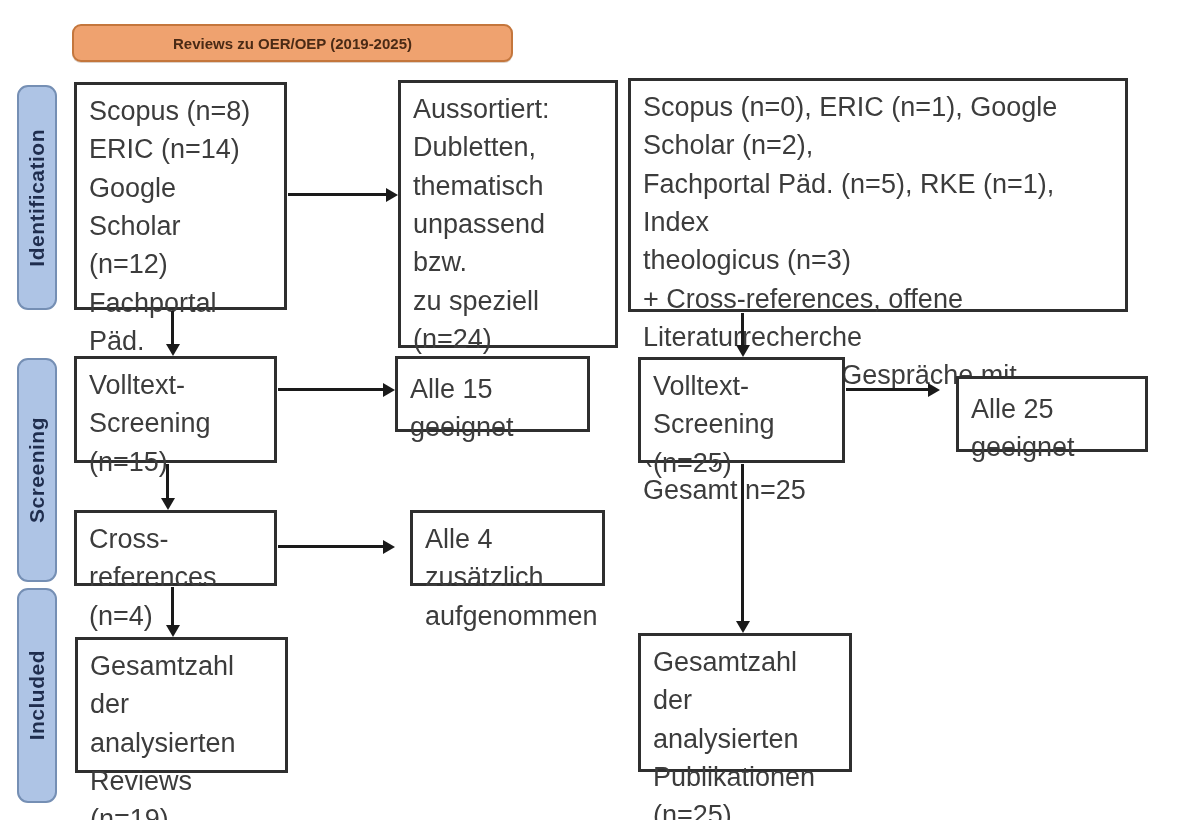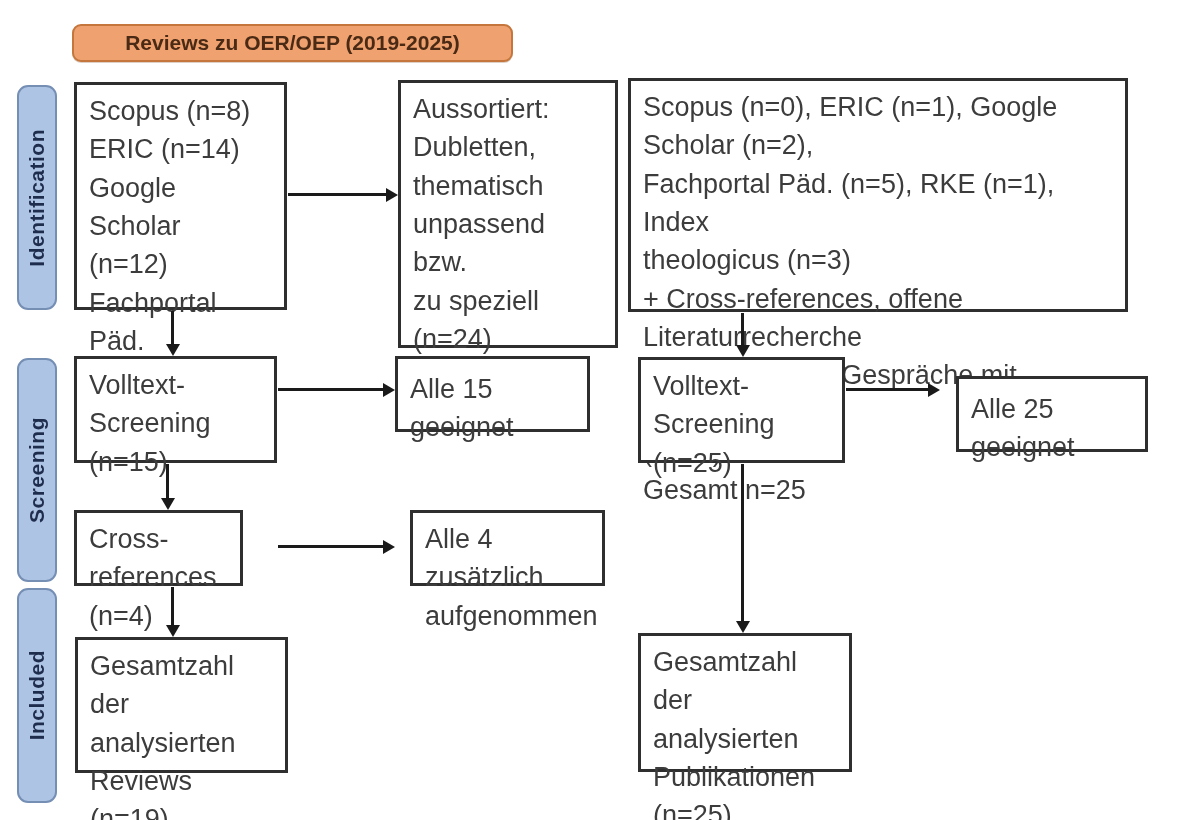--- a/index.html
+++ b/index.html
@@ -28,21 +28,21 @@
 
   .col-header {
     position: absolute;
     display: flex;
     align-items: center;
     justify-content: center;
     background: var(--header-fill);
     border: 2px solid var(--header-border);
     border-radius: 9px;
     color: var(--header-text);
-    font-size: 21px;
+    font-size: 15px;
     font-weight: 700;
     text-align: center;
     box-shadow: 0 1px 0 rgba(120,70,30,0.25);
   }
 
   .stage-label {
     position: absolute;
     display: flex;
     align-items: center;
     justify-content: center;
@@ -144,21 +144,21 @@
   <div class="box" style="left:74px; top:356px; width:203px; height:107px;">
     <div class="box-text">Volltext-
 Screening
 (n=15)</div>
   </div>
 
   <div class="box pad-top" style="left:395px; top:356px; width:195px; height:76px;">
     <div class="box-text">Alle 15 geeignet</div>
   </div>
 
-  <div class="box" style="left:74px; top:510px; width:169px; height:76px;">
+  <div class="box" style="left:74px; top:510px; width:203px; height:76px;">
     <div class="box-text">Cross-references
 (n=4)</div>
   </div>
 
   <div class="box" style="left:410px; top:510px; width:195px; height:76px;">
     <div class="box-text">Alle 4 zusätzlich
 aufgenommen</div>
   </div>
 
   <div class="box" style="left:75px; top:637px; width:213px; height:136px;">

